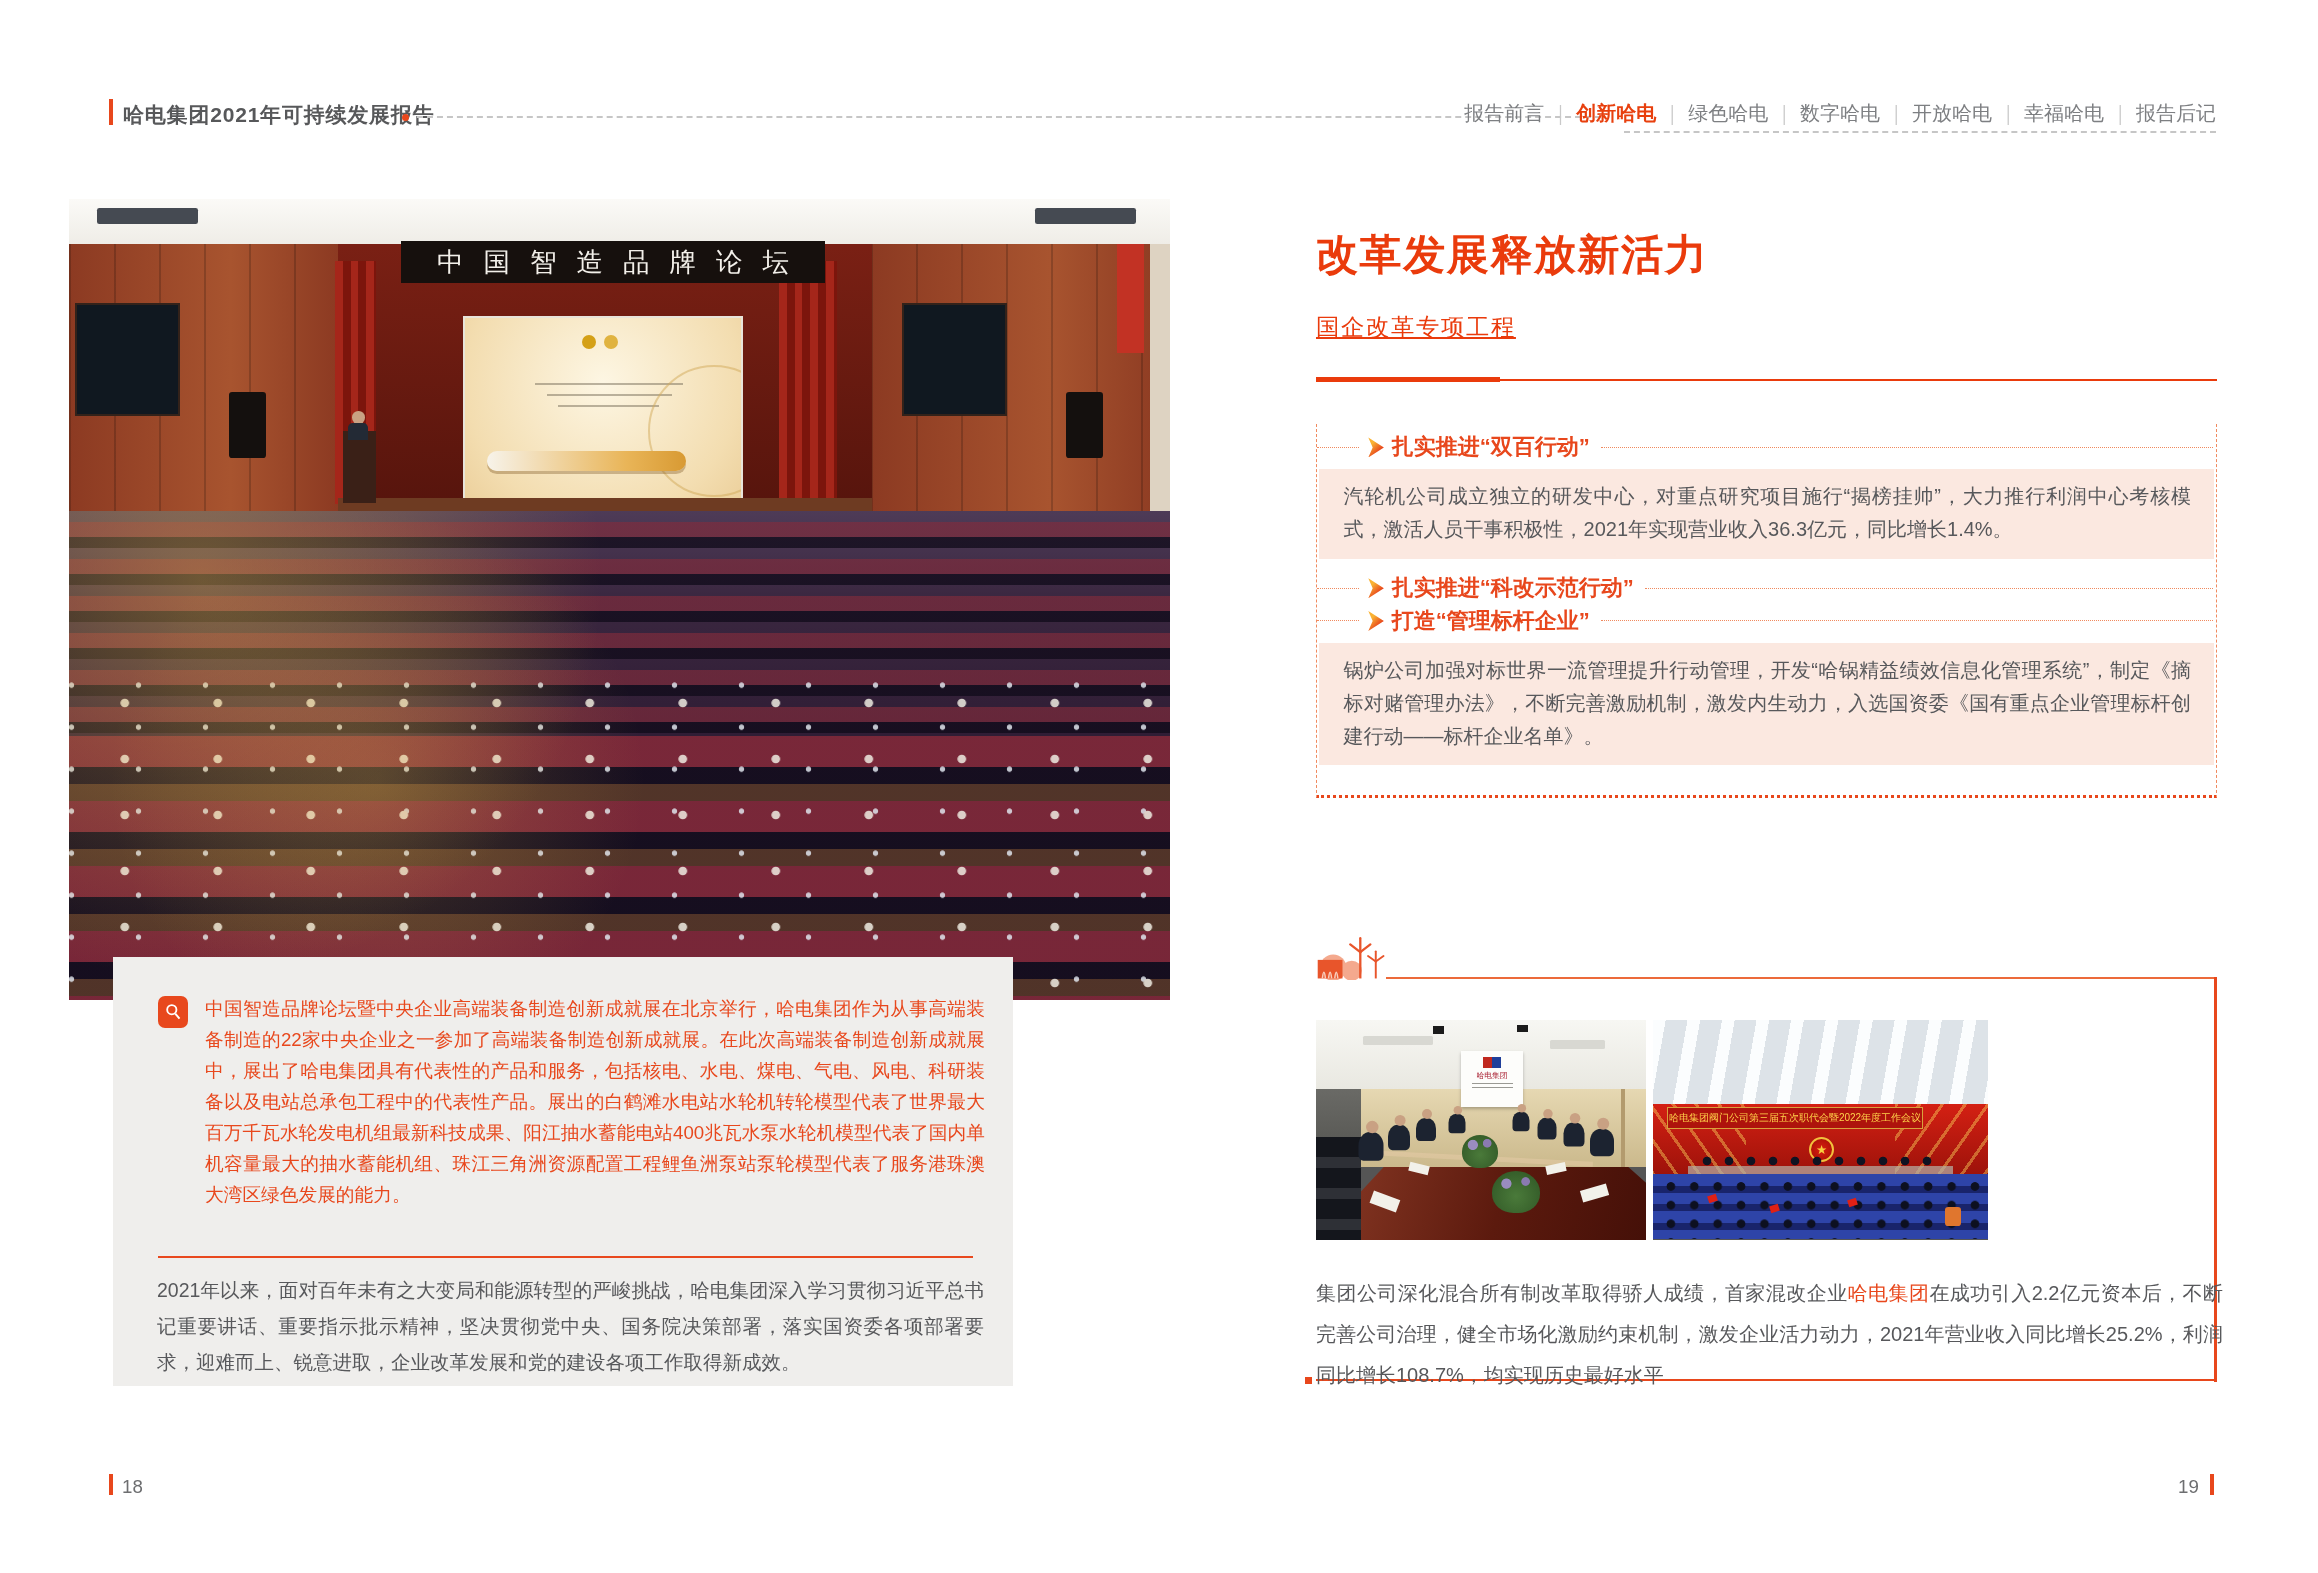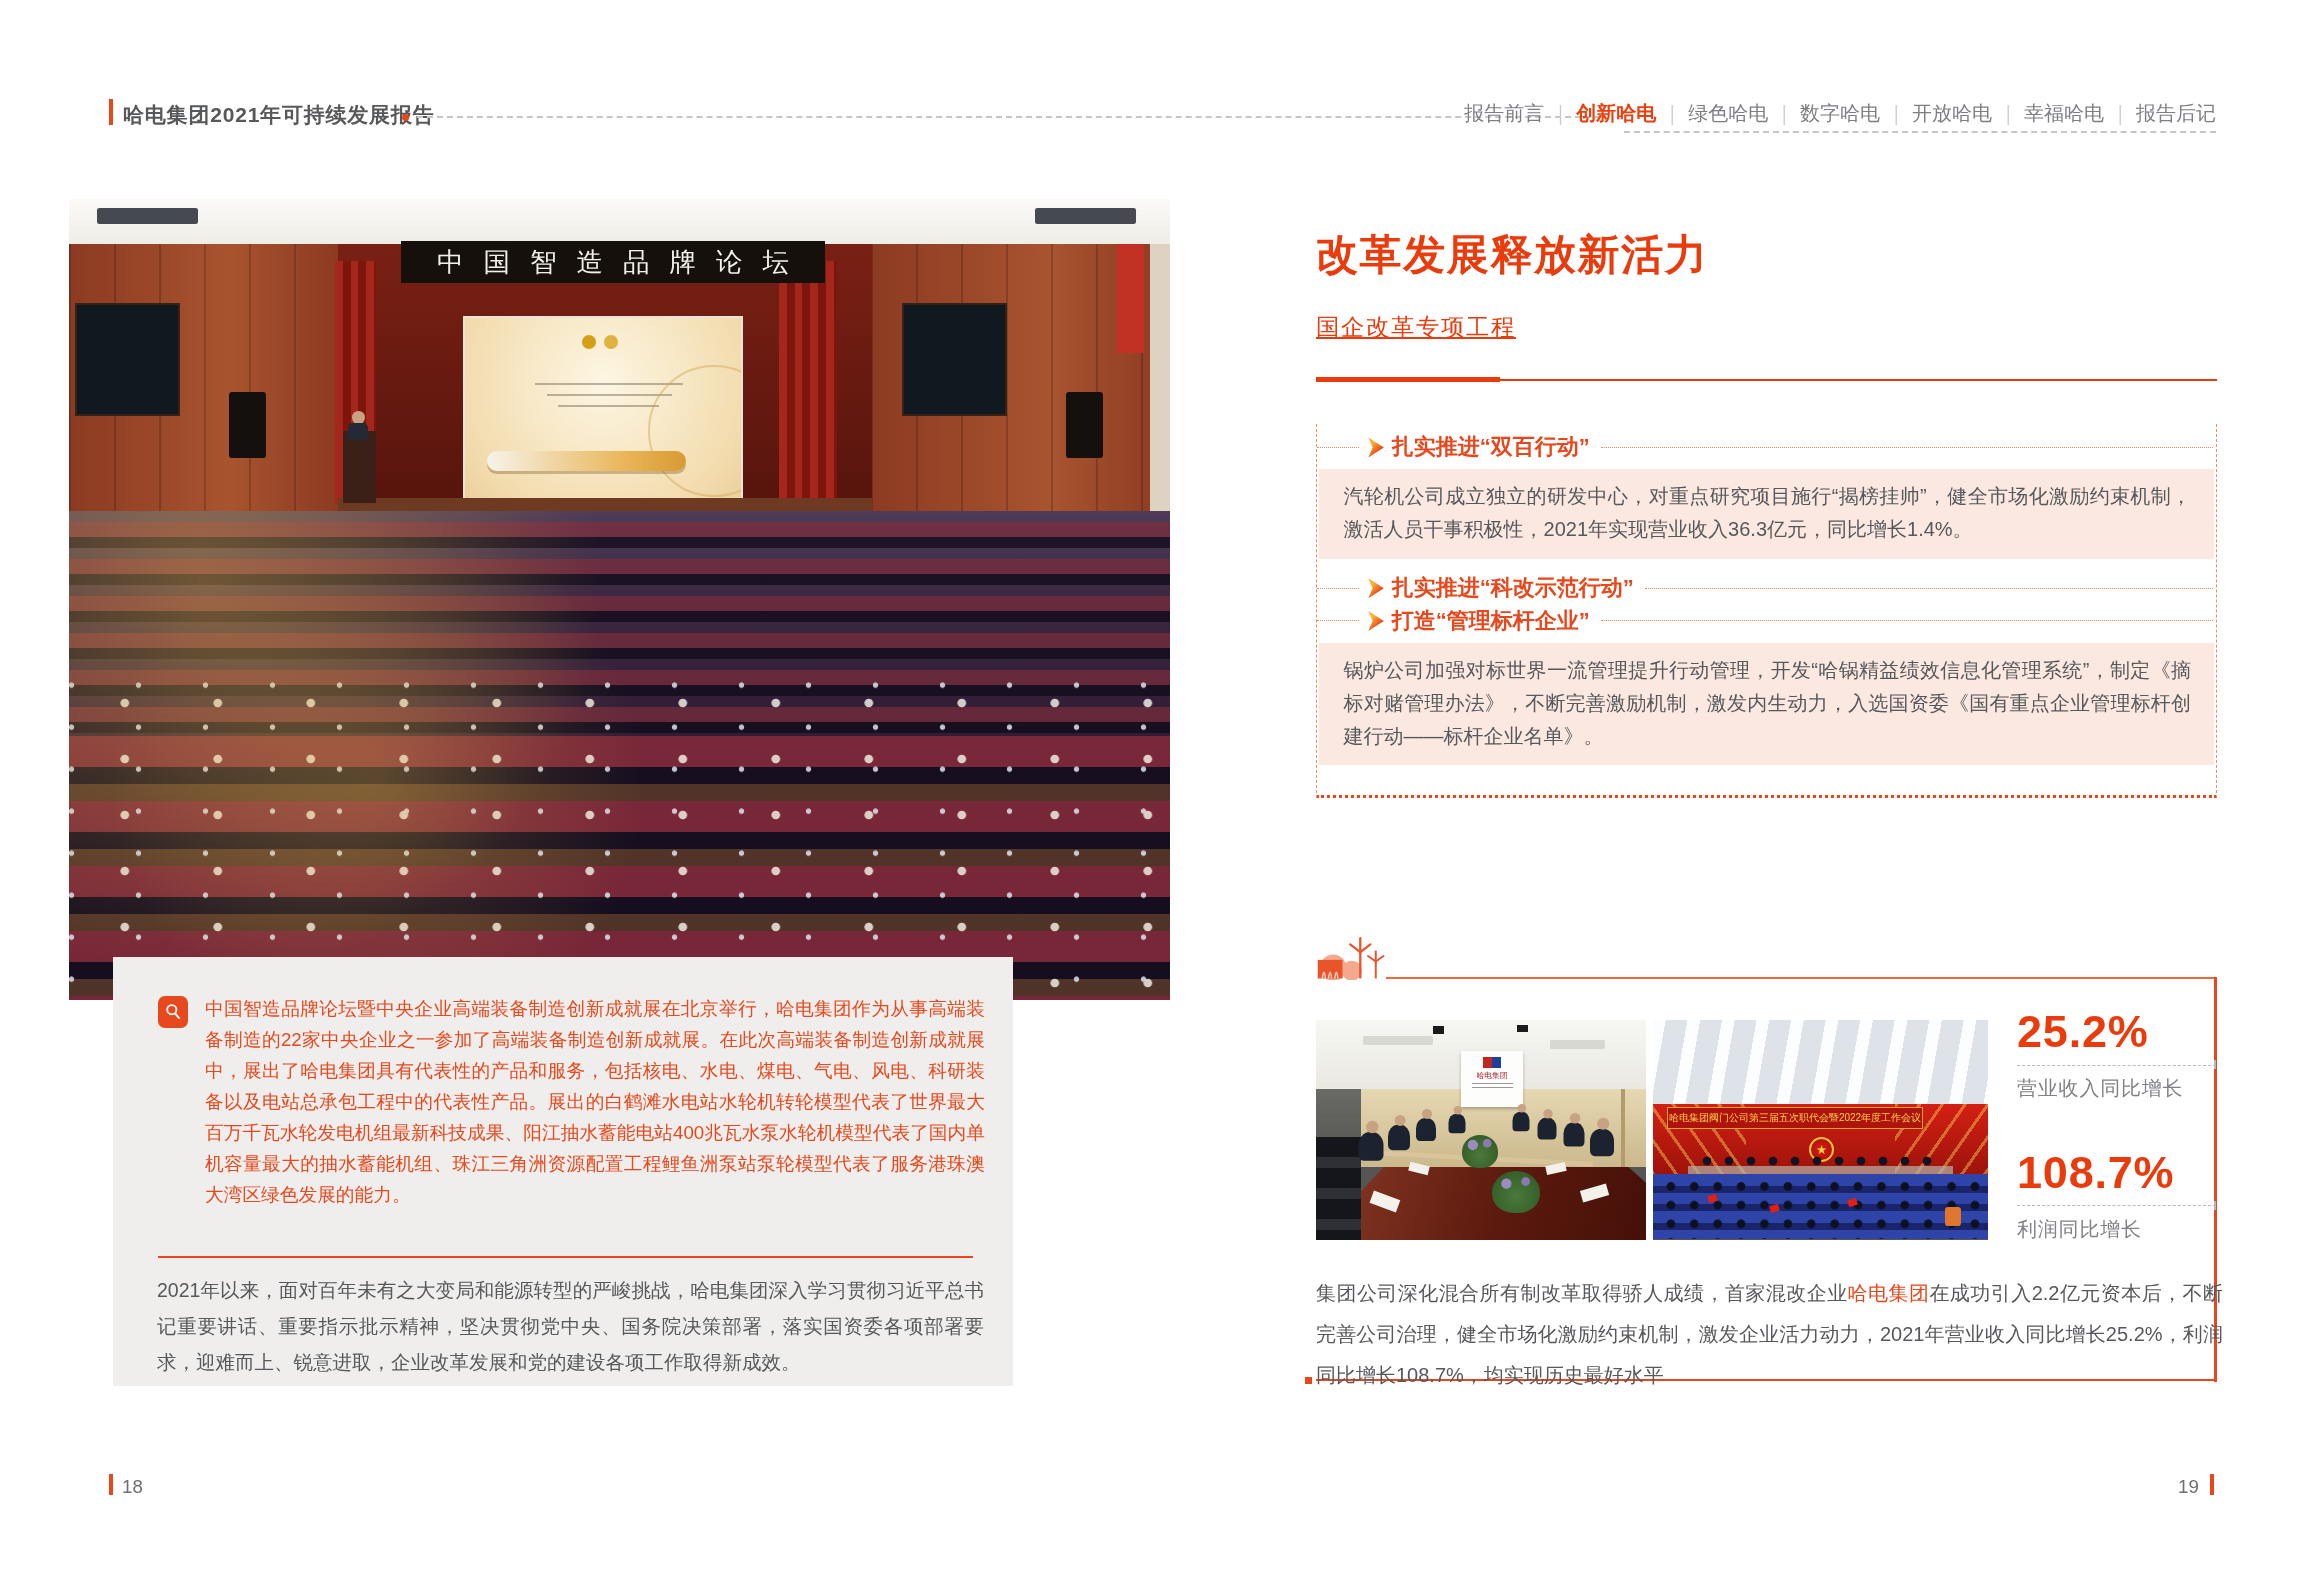--- a/index.html
+++ b/index.html
@@ -218,21 +218,21 @@
   <div class="r-divider-thin"></div>
   <div class="r-divider-thick"></div>
 
   <div class="sections-frame">
     <div class="sec-head">
       <span class="lead-s"></span>
       <span class="tri"></span>
       <span class="sec-title">扎实推进“双百行动”</span>
       <span class="lead-l"></span>
     </div>
-    <div class="pink-box">汽轮机公司成立独立的研发中心，对重点研究项目施行“揭榜挂帅”，健全市场化激励约束机制，激活人员干事积极性，2021年实现营业收入36.3亿元，同比增长1.4%。</div>
+    <div class="pink-box">汽轮机公司成立独立的研发中心，对重点研究项目施行“揭榜挂帅”，大力推行利润中心考核模式，激活人员干事积极性，2021年实现营业收入36.3亿元，同比增长1.4%。</div>
 
     <div class="sec-head">
       <span class="lead-s"></span>
       <span class="tri"></span>
       <span class="sec-title">扎实推进“科改示范行动”</span>
       <span class="lead-l"></span>
     </div>
 
     <div class="sec-head">
       <span class="lead-s"></span>
@@ -312,28 +312,19 @@
     <div class="c-tableband"></div>
     <div class="c-audience">
       <div class="c-heads"></div>
     </div>
     <div class="c-orange"></div>
     <div class="c-flag" style="left:55px;top:175px;"></div>
     <div class="c-flag" style="left:117px;top:185px;"></div>
     <div class="c-flag" style="left:195px;top:179px;"></div>
   </div>
 
-  <div class="stats">
-    <div class="stat-value">25.2%</div>
-    <div class="stat-dash"></div>
-    <div class="stat-label">营业收入同比增长</div>
-    <div class="stat-gap"></div>
-    <div class="stat-value">108.7%</div>
-    <div class="stat-dash"></div>
-    <div class="stat-label">利润同比增长</div>
-  </div>
 
   <div class="right-paragraph">
     <span>集团公司深化混合所有制改革取得骄人成绩，首家混改企业</span><span class="hl">哈电集团</span><span>在成功引入2.2亿元资本后，不断完善公司治理，健全市场化激励约束机制，激发企业活力动力，2021年营业收入同比增长25.2%，利润同比增长108.7%，均实现历史最好水平</span>
   </div>
 
 </div>
 
 
 </body></html>

